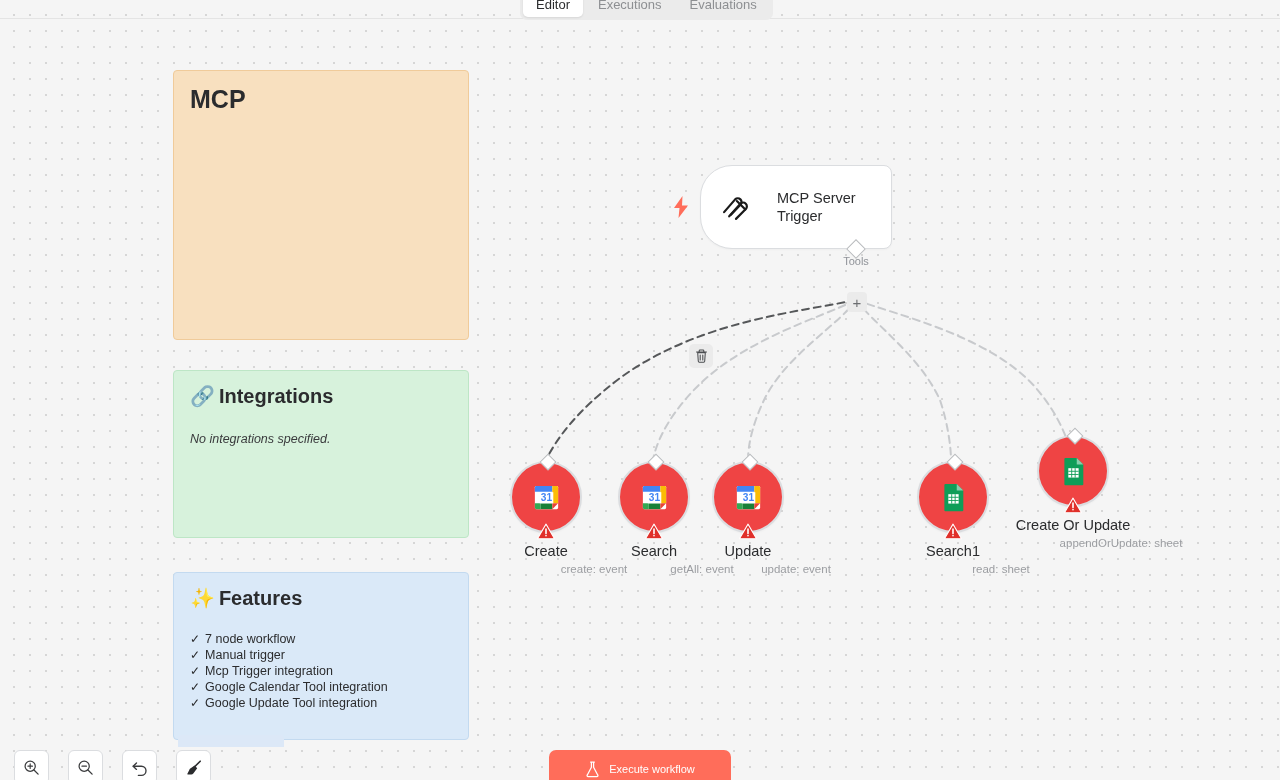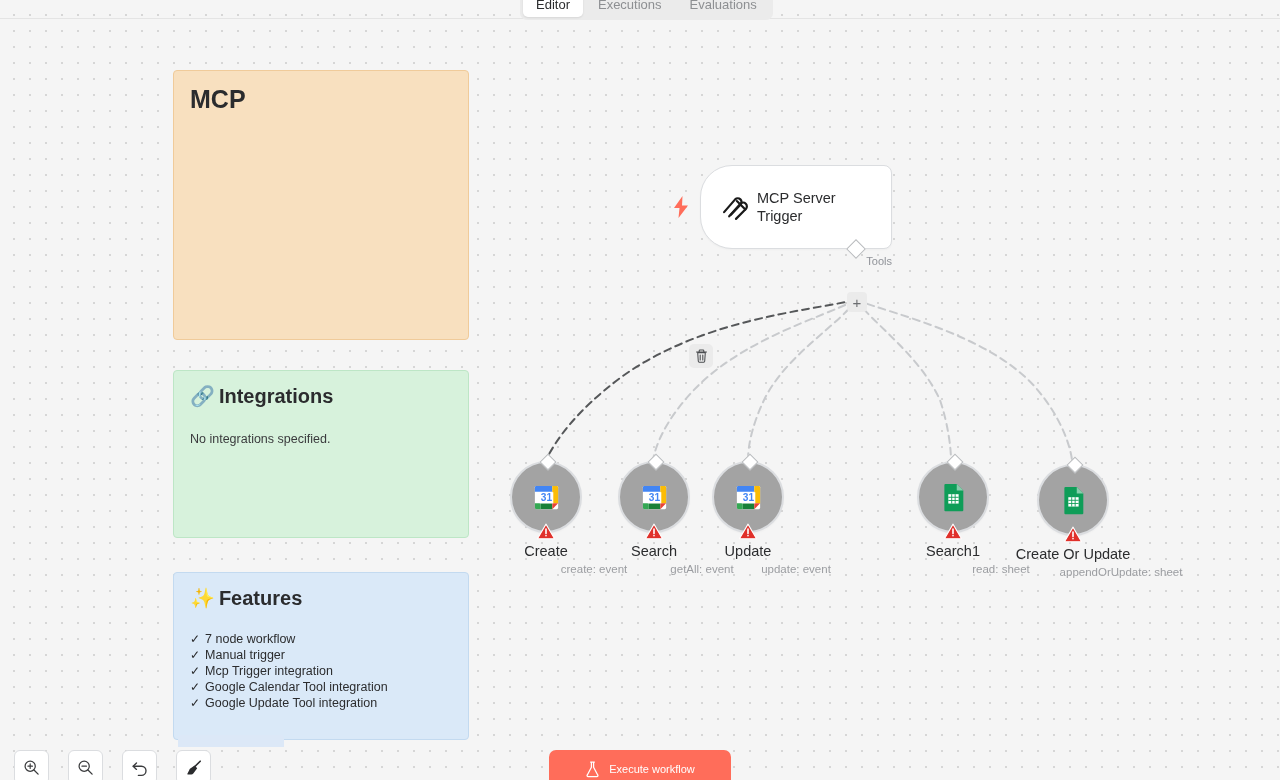--- a/index.html
+++ b/index.html
@@ -56,21 +56,21 @@
   
   .sticky {
     position: absolute;
     border-radius: 4px;
     padding: 14px 16px;
     z-index: 10;
   }
   .sticky-title { font-size: 25px; font-weight: bold; color: #2b2c2e; line-height: 1.15; }
   .sticky-title.small { font-size: 20px; display:flex; align-items:center; gap:4px; }
   .sticky-body  { font-size: 17px; font-weight: bold; color: #2b2c2e; line-height: 1.62; margin-top: 22px; }
-  .sticky-body-plain { font-size: 12.5px; color: #3a3b3d; line-height: 1.5; margin-top: 22px; }
+  .sticky-body-plain { font-size: 12.5px; color: #3a3b3d; line-height: 1.5; margin-top: 22px; font-style: italic; }
 
   #sticky-mcp {
     left: 173px; top: 70px; width: 296px; height: 270px;
     background: #f8e0bf; border: 1px solid #f0cb9a;
   }
   #sticky-integrations {
     left: 173px; top: 370px; width: 296px; height: 168px;
     background: #d7f2dc; border: 1px solid #bde6c6;
   }
   #sticky-features {
@@ -89,39 +89,39 @@
 
   
   #trigger-node {
     position: absolute;
     left: 700px; top: 165px;
     width: 192px; height: 84px;
     background: #ffffff;
     border: 1px solid #dbdde0;
     border-radius: 32px 8px 8px 32px;
     display: flex; align-items: center;
-    padding-left: 18px; gap: 4px;
+    padding-left: 18px; gap: 24px;
     z-index: 20;
     box-shadow: 0 1px 2px rgba(0,0,0,.03);
   }
   #trigger-label { font-size: 14.5px; color: #2b2c2e; line-height: 1.25; max-width: 105px; }
   #lightning-badge {
     position: absolute; left: 672px; top: 196px;
     width: 18px; height: 22px; z-index: 21;
   }
   #tools-diamond {
     position: absolute; left: 849px; top: 242px;
     width: 14px; height: 14px;
     background: #ffffff; border: 1.5px solid #b9bbbe;
     transform: rotate(45deg);
     z-index: 22;
   }
   #tools-label {
     position: absolute; left: 820px; top: 255px;
-    width: 72px; text-align: right;
+    width: 72px; text-align: center;
     font-size: 11px; color: #909399;
     z-index: 22;
   }
   #add-tool-button {
     position: absolute; left: 847px; top: 292px;
     width: 20px; height: 20px;
     background: #ebebeb; border-radius: 4px;
     display: flex; align-items: center; justify-content: center;
     font-size: 15px; color: #6b6d70; line-height: 1;
     z-index: 23; cursor: pointer;
@@ -131,21 +131,21 @@
     width: 24px; height: 24px;
     background: #ebebeb; border-radius: 5px;
     display: flex; align-items: center; justify-content: center;
     z-index: 24; cursor: pointer;
   }
 
   
   .tool-node { position: absolute; z-index: 20; }
   .tool-circle {
     width: 72px; height: 72px; border-radius: 50%;
-    background: #a3a3a3;
+    background: #ef4444;
     border: 2px solid #dbdde0;
     display: flex; align-items: center; justify-content: center;
     position: relative;
     box-shadow: 0 1px 2px rgba(0,0,0,.03);
   }
   .tool-diamond {
     position: absolute; left: 30px; top: -7px;
     width: 12px; height: 12px;
     background: #ffffff; border: 1.5px solid #b9bbbe;
     transform: rotate(45deg);
@@ -363,21 +363,21 @@
     </svg>
     <svg class="tool-warning" viewBox="0 0 20 18">
       <path d="M10 1.2 L19 16.6 H1 Z" fill="#e0302a" stroke="#ffffff" stroke-width="1.1" stroke-linejoin="round"></path>
       <path d="M10 6.4 v4.6 M10 13.3 v0.1" stroke="#ffffff" stroke-width="1.7" stroke-linecap="round"></path>
     </svg>
   </div>
   <div class="tool-name">Search1</div>
   <div class="tool-sub">read: sheet</div>
 </div>
 
-<div class="tool-node" style="left:1037px; top:464px;">
+<div class="tool-node" style="left:1037px; top:435px;">
   <div class="tool-circle">
     <div class="tool-diamond"></div>
     <svg width="30" height="30" viewBox="0 0 32 32">
       <path d="M8 2 h12 l7 7 v21 a1.2 1.2 0 0 1 -1.2 1.2 H8 A1.2 1.2 0 0 1 6.8 30 V3.2 A1.2 1.2 0 0 1 8 2 Z" fill="#0f9d58"></path>
       <path d="M20 2 l7 7 h-7 Z" fill="#87ceac"></path>
       <rect x="11" y="13" width="11" height="10" fill="#ffffff"></rect>
       <path d="M11 16.3 h11 M11 19.7 h11 M14.6 13 v10 M18.3 13 v10" stroke="#0f9d58" stroke-width="0.95"></path>
     </svg>
     <svg class="tool-warning" viewBox="0 0 20 18">
       <path d="M10 1.2 L19 16.6 H1 Z" fill="#e0302a" stroke="#ffffff" stroke-width="1.1" stroke-linejoin="round"></path>

